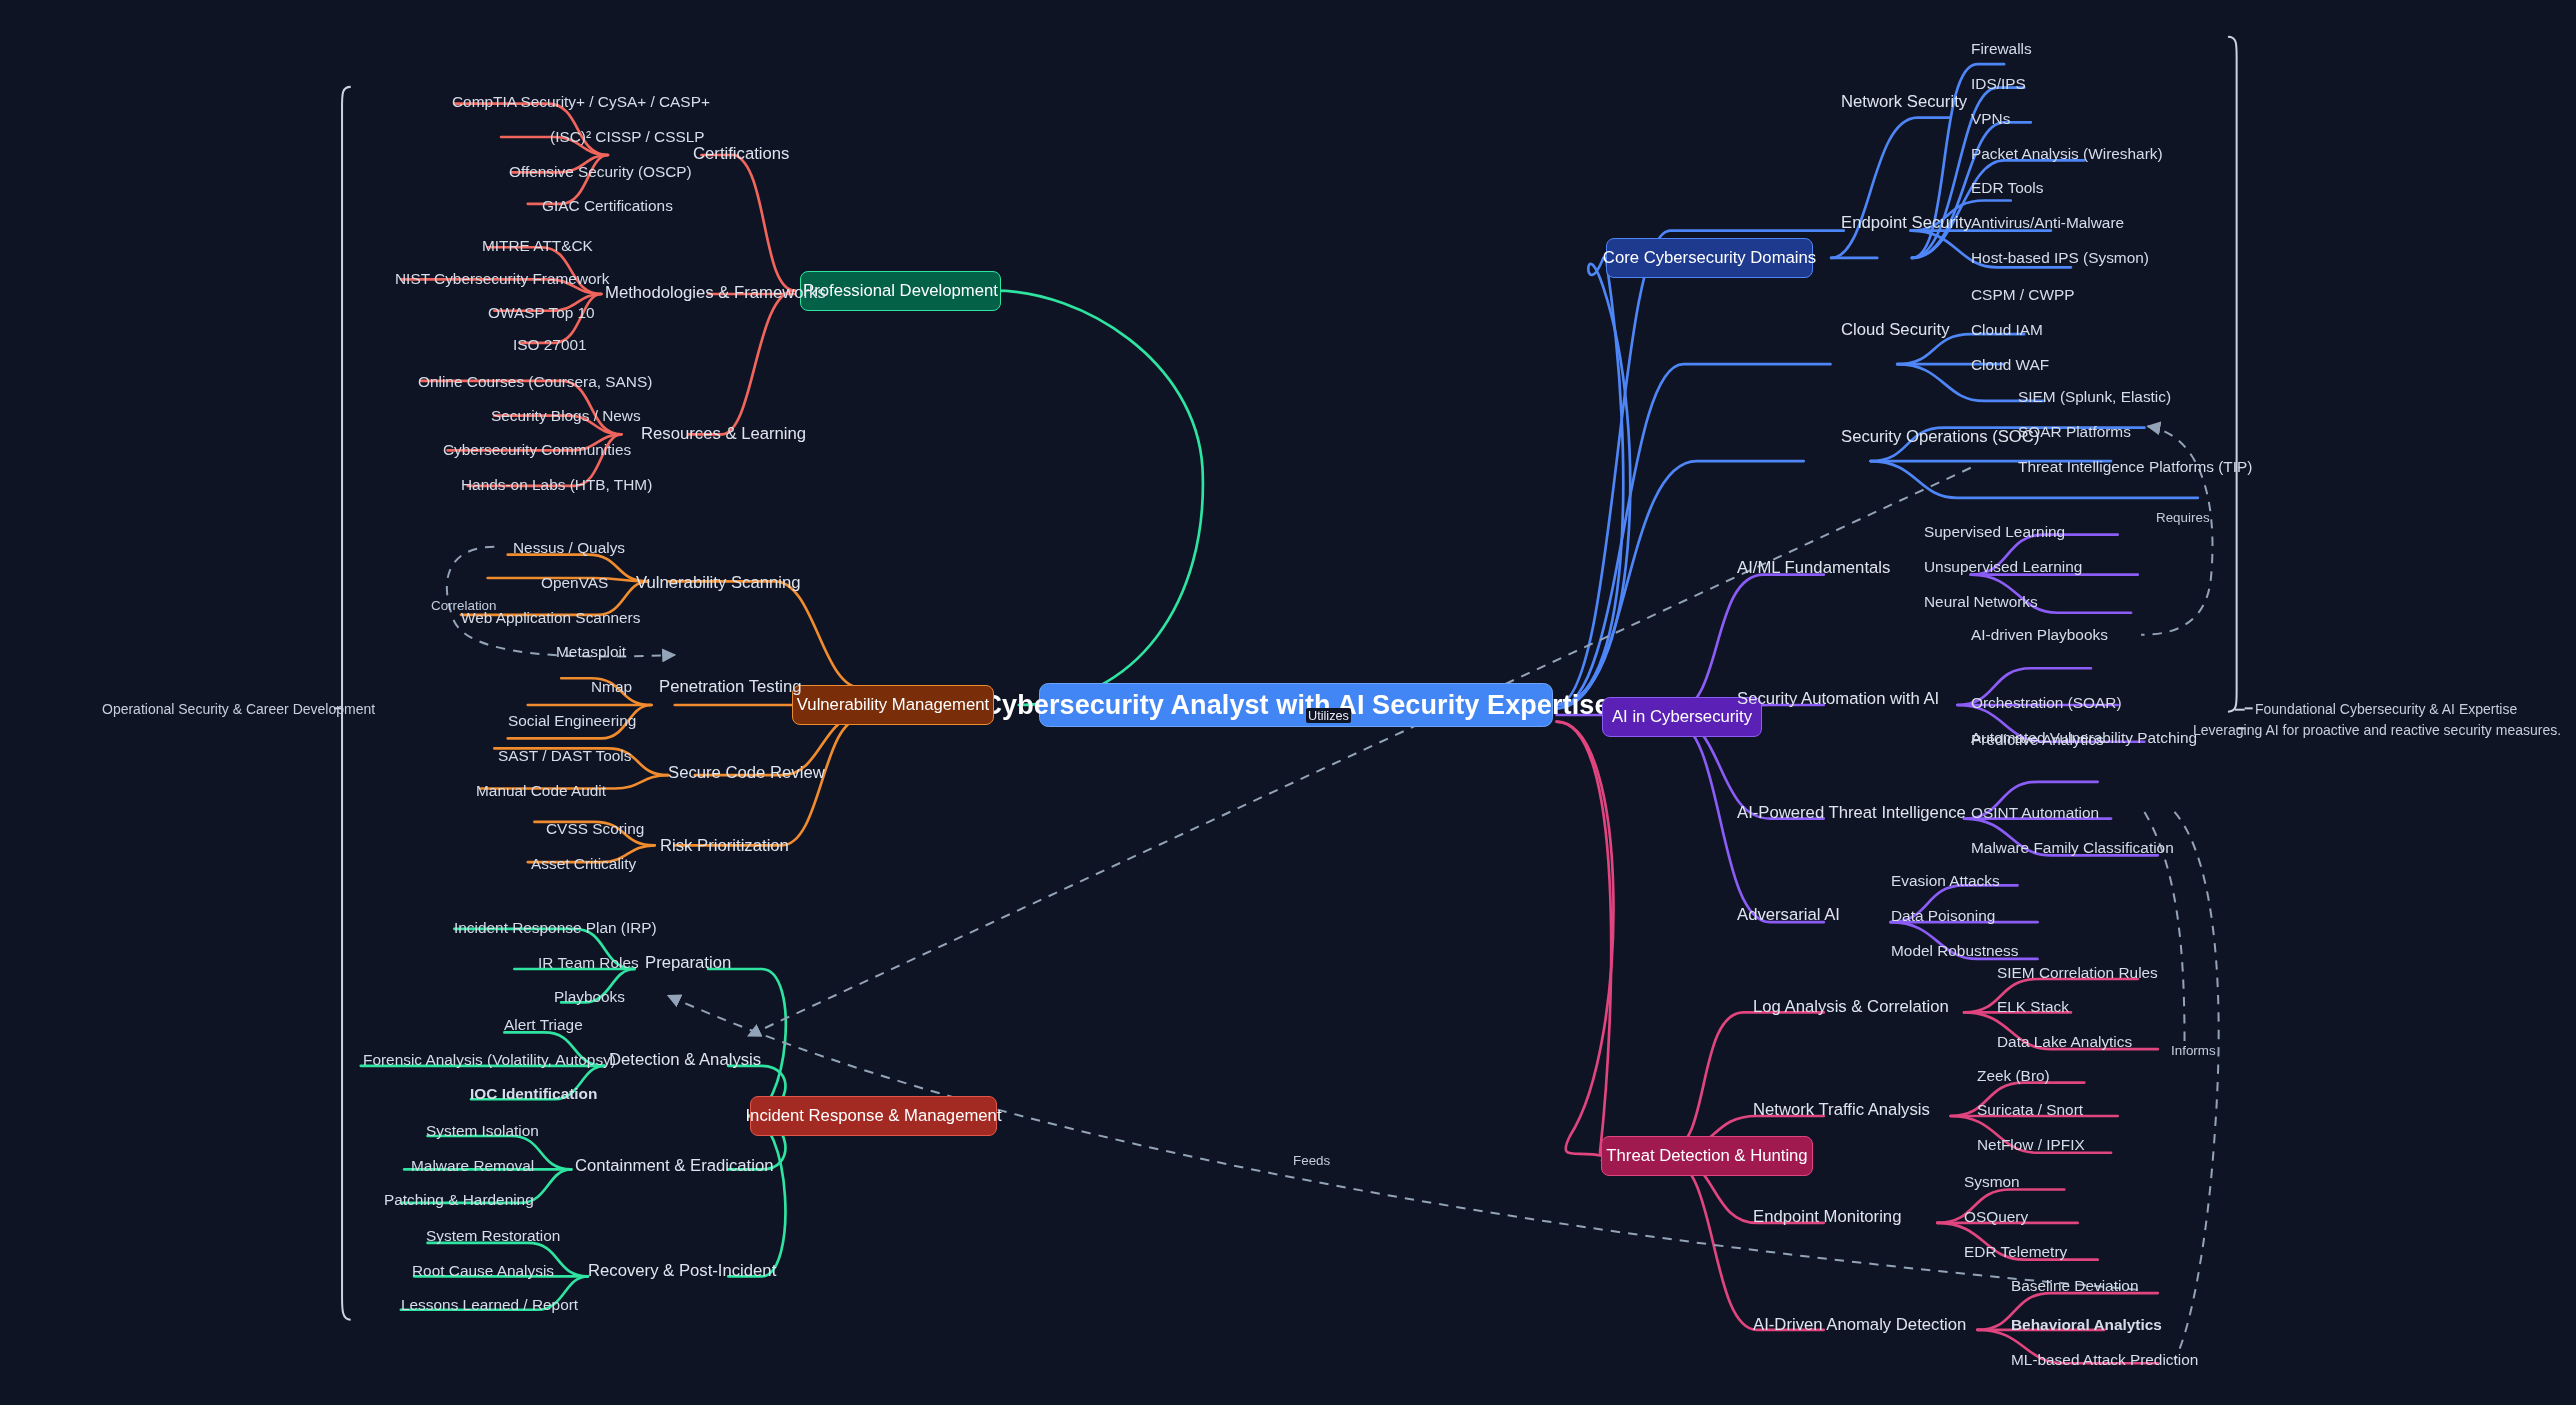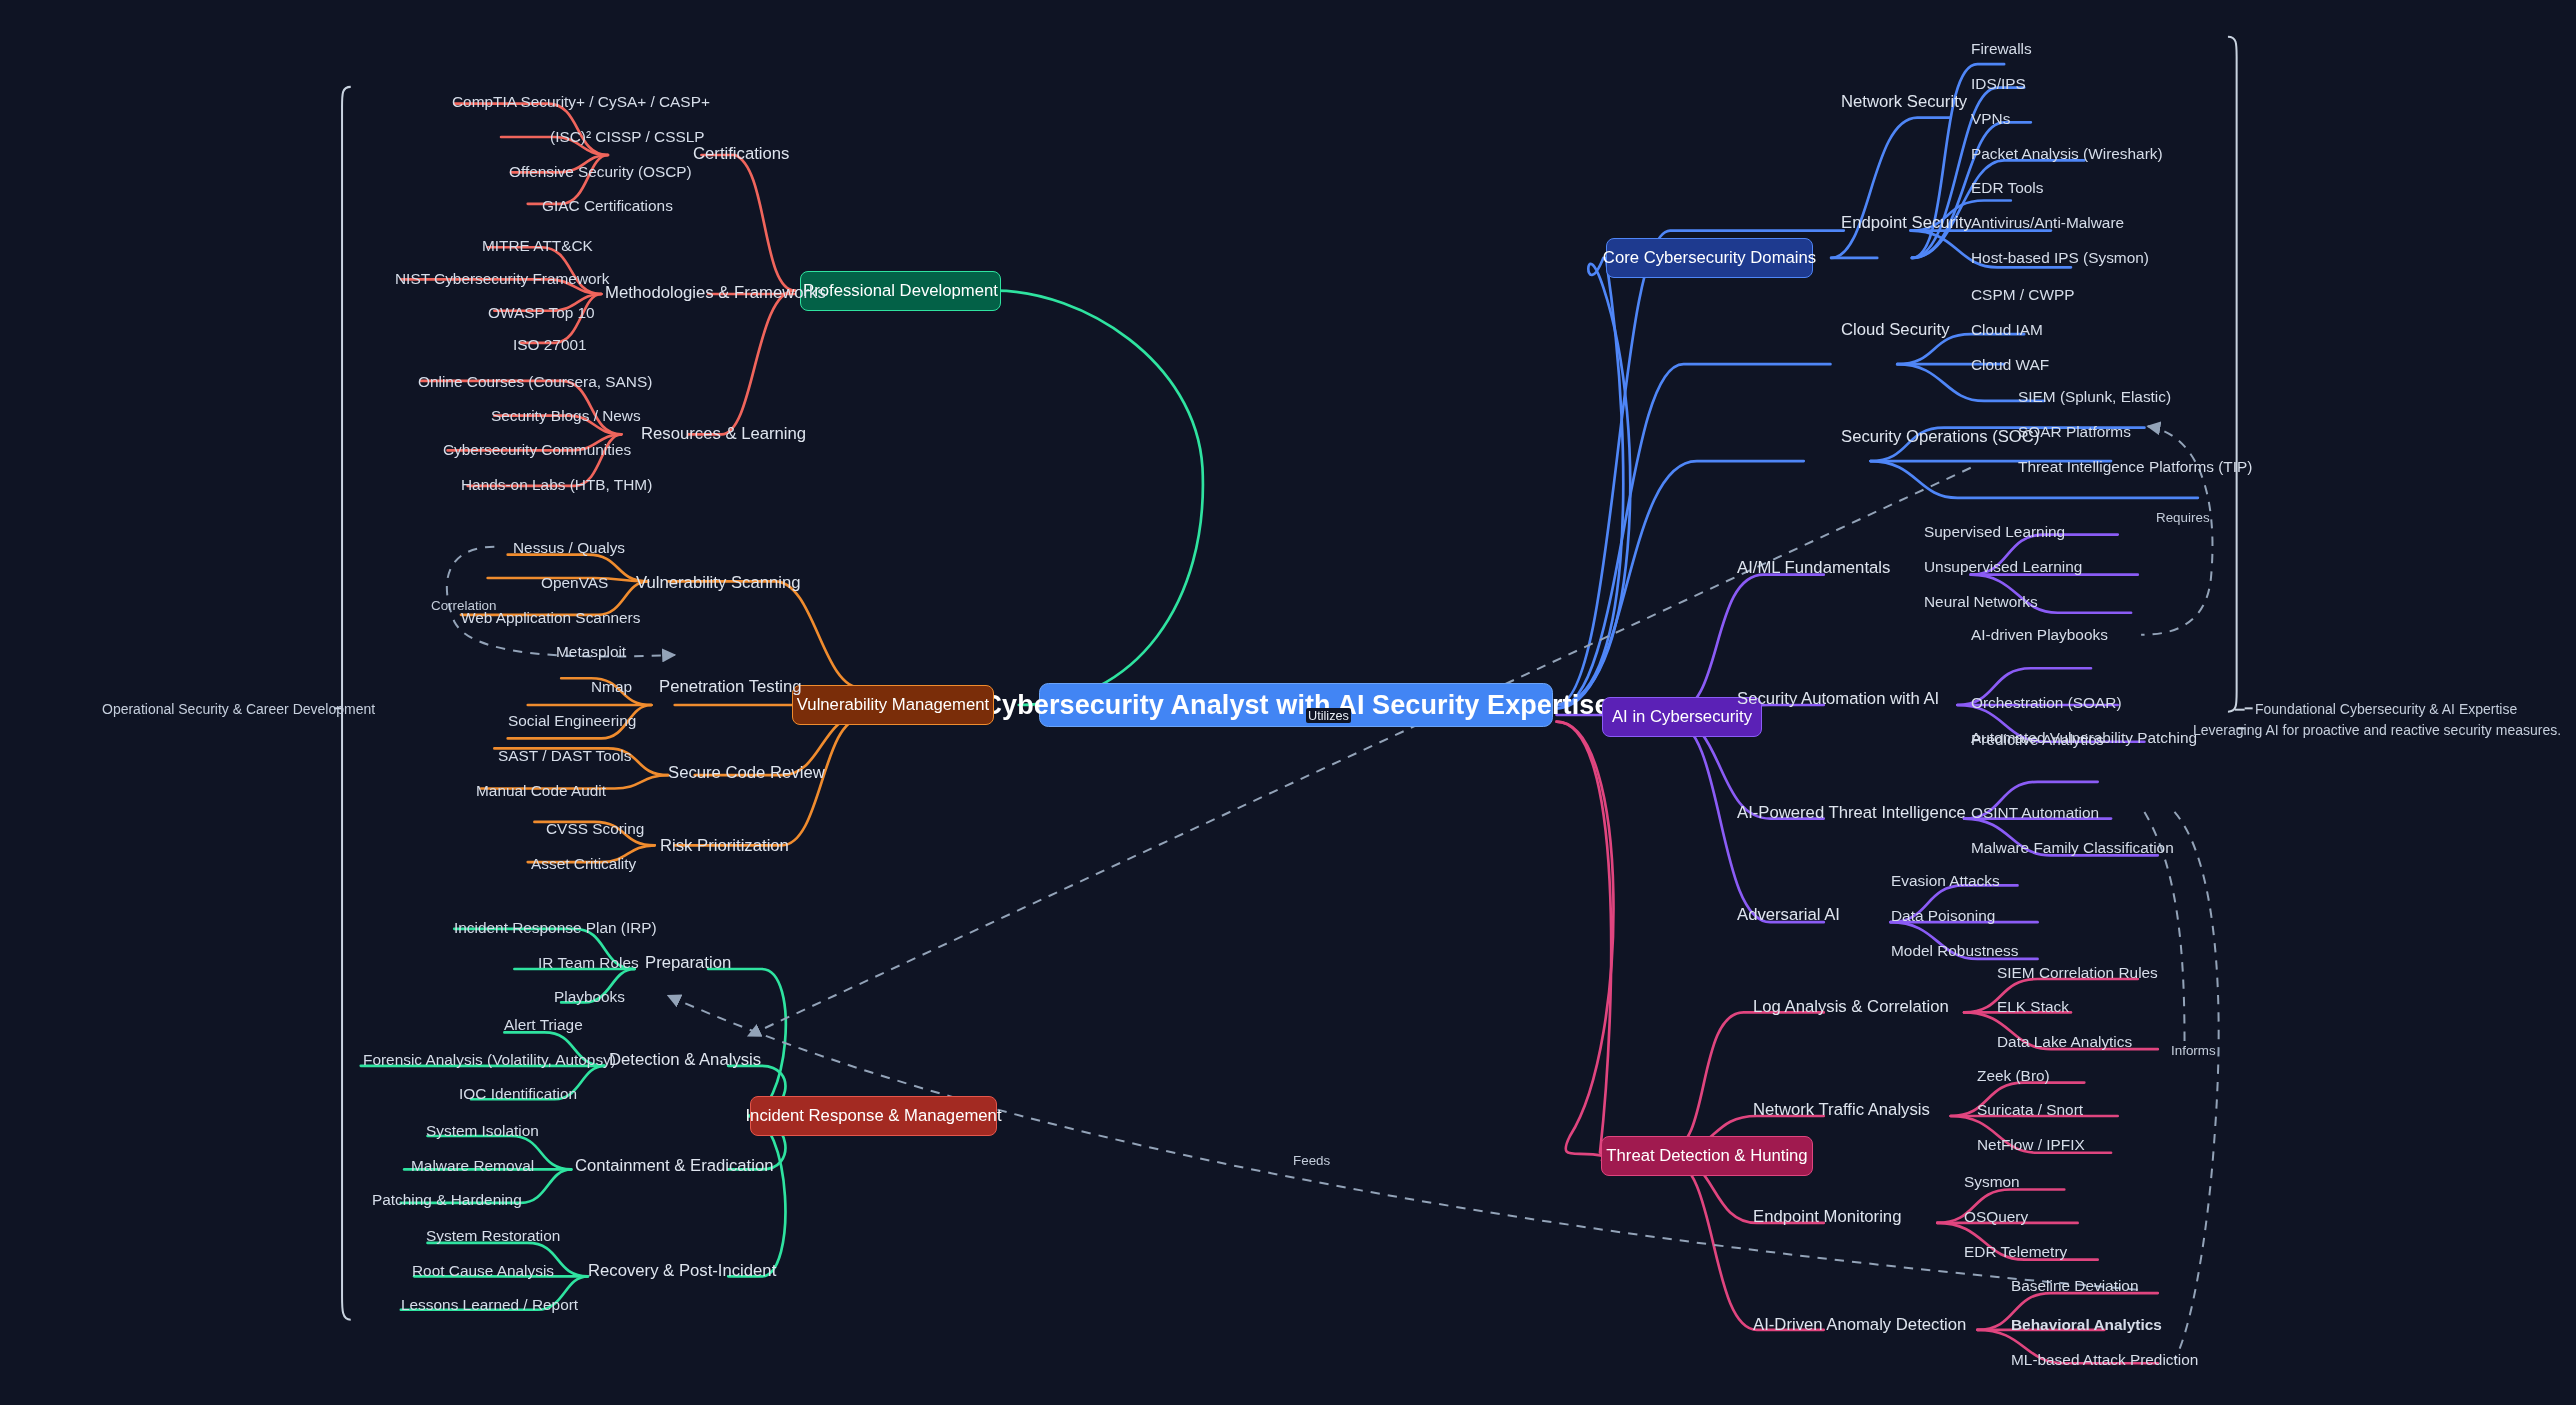--- a/index.html
+++ b/index.html
@@ -335,26 +335,26 @@
   <div class="lbl" style="left:531px;top:856px;">Asset Criticality</div>
 
   <div class="lbl l2" style="left:645px;top:955px;">Preparation</div>
   <div class="lbl" style="left:454px;top:920px;">Incident Response Plan (IRP)</div>
   <div class="lbl" style="left:538px;top:955px;">IR Team Roles</div>
   <div class="lbl" style="left:554px;top:989px;">Playbooks</div>
 
   <div class="lbl l2" style="left:609px;top:1052px;">Detection &amp; Analysis</div>
   <div class="lbl" style="left:504px;top:1017px;">Alert Triage</div>
   <div class="lbl" style="left:363px;top:1052px;">Forensic Analysis (Volatility, Autopsy)</div>
-  <div class="lbl" style="left:459px;top:1086px;">IOC Identification</div>
+  <div class="lbl" style="left:470px;top:1086px;font-weight:bold;">IOC Identification</div>
 
   <div class="lbl l2" style="left:575px;top:1158px;">Containment &amp; Eradication</div>
   <div class="lbl" style="left:426px;top:1123px;">System Isolation</div>
   <div class="lbl" style="left:411px;top:1158px;">Malware Removal</div>
-  <div class="lbl" style="left:372px;top:1192px;">Patching &amp; Hardening</div>
+  <div class="lbl" style="left:384px;top:1192px;">Patching &amp; Hardening</div>
 
   <div class="lbl l2" style="left:588px;top:1263px;">Recovery &amp; Post-Incident</div>
   <div class="lbl" style="left:426px;top:1228px;">System Restoration</div>
   <div class="lbl" style="left:412px;top:1263px;">Root Cause Analysis</div>
   <div class="lbl" style="left:401px;top:1297px;">Lessons Learned / Report</div>
 
   <div class="center-tag" style="left:1306px;top:708px;">Utilizes</div>
   <div class="edge-note" style="left:2156px;top:510px;">Requires</div>
   <div class="edge-note" style="left:2171px;top:1043px;">Informs</div>
   <div class="edge-note" style="left:431px;top:598px;">Correlation</div>

